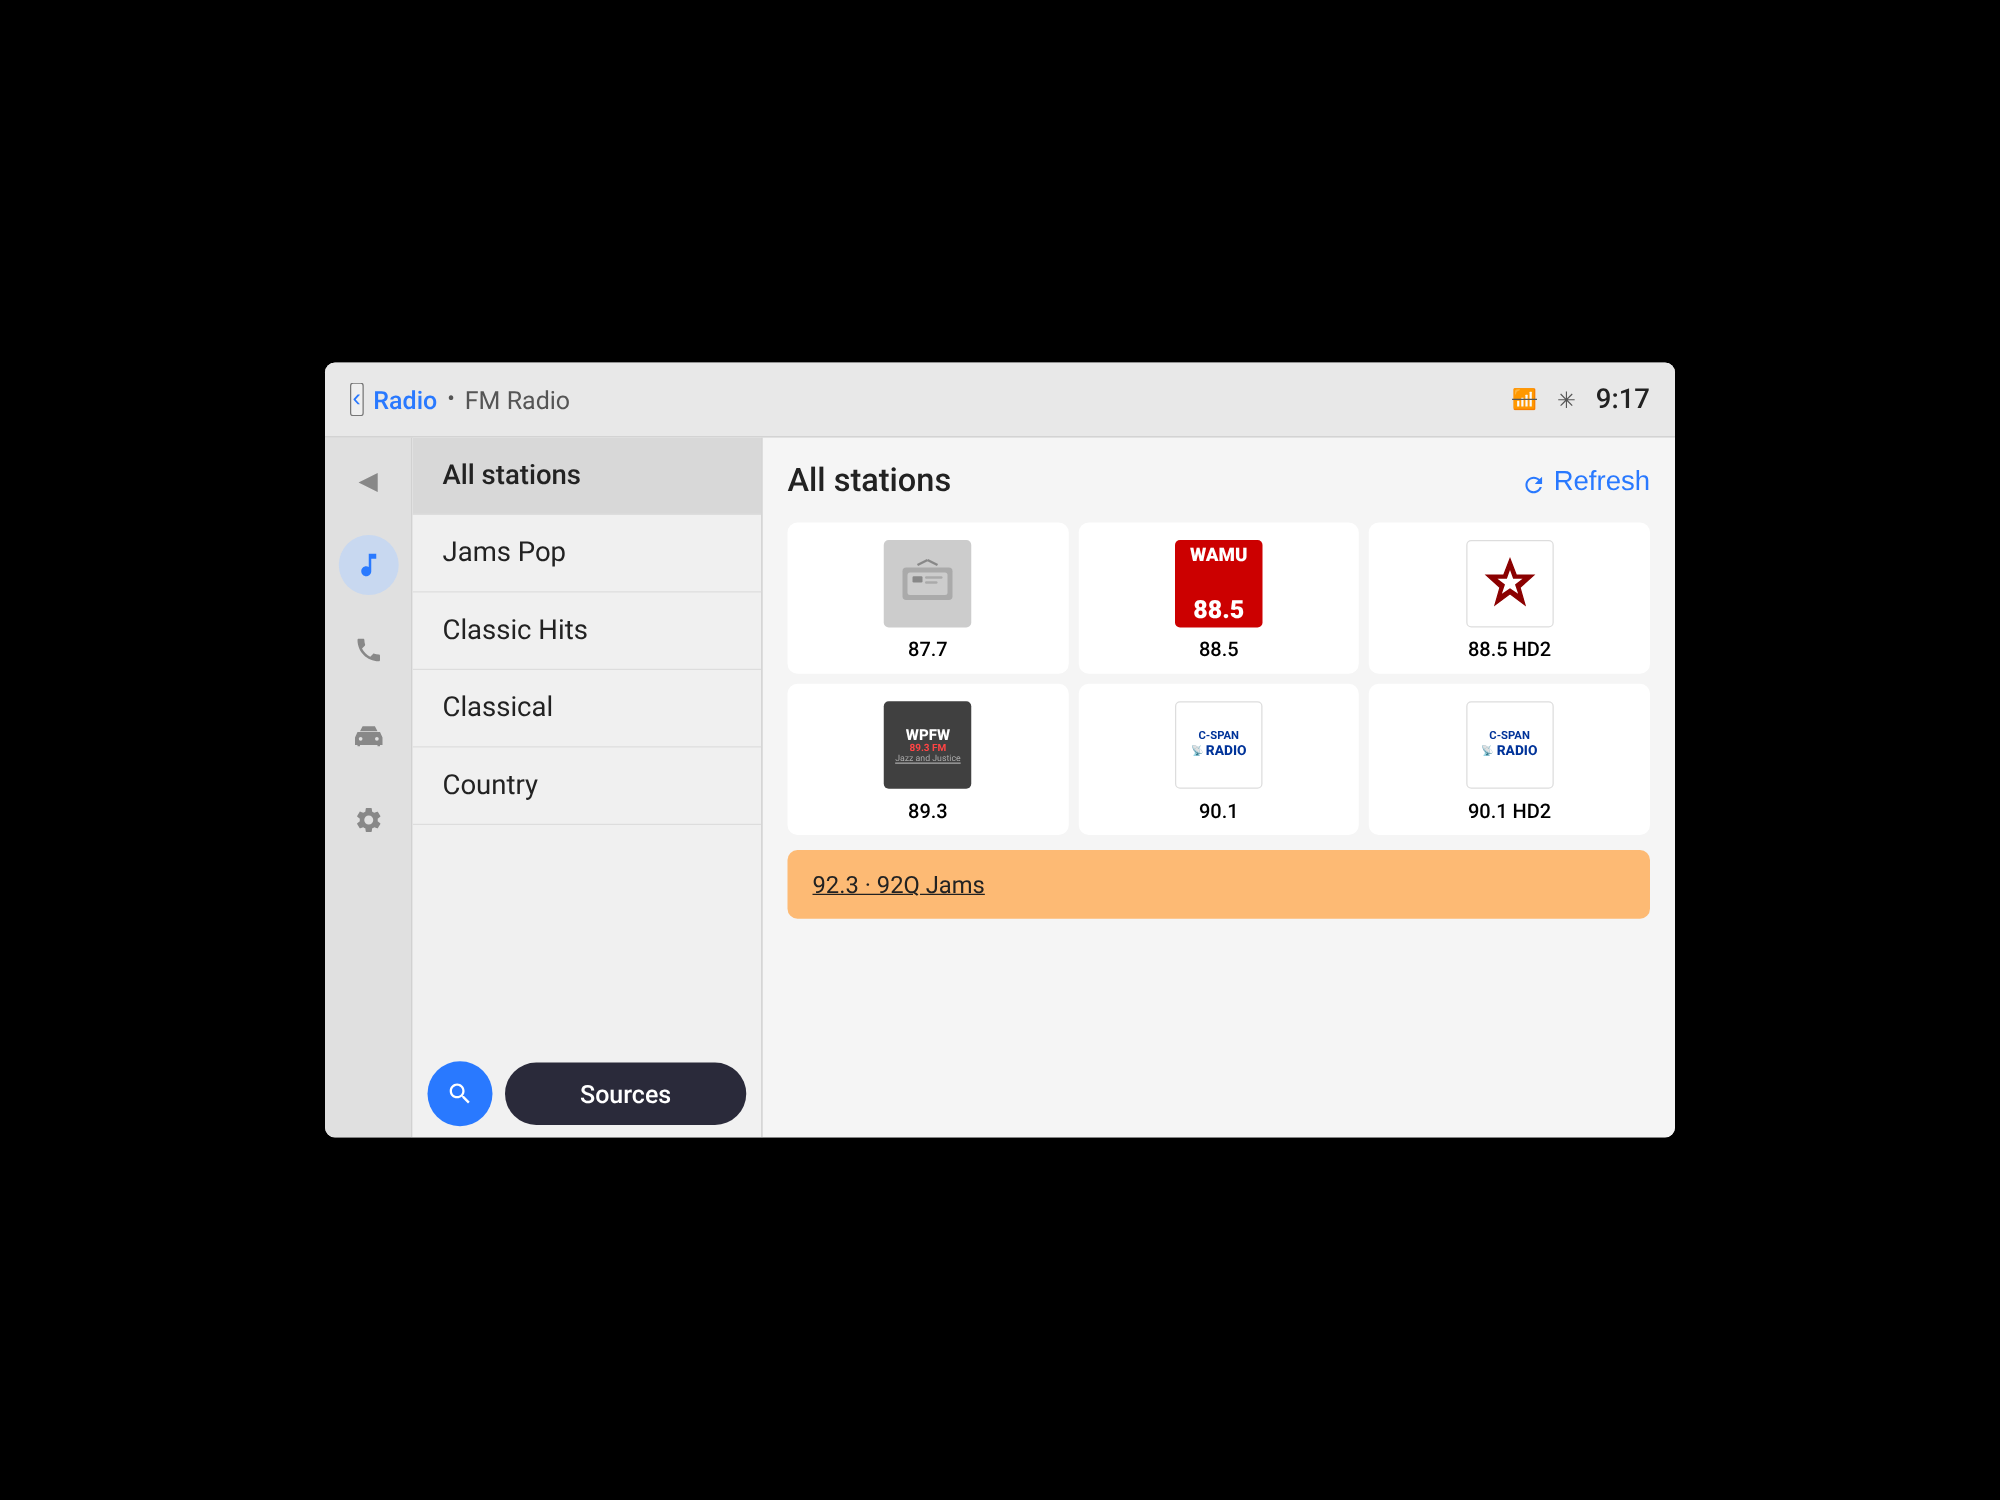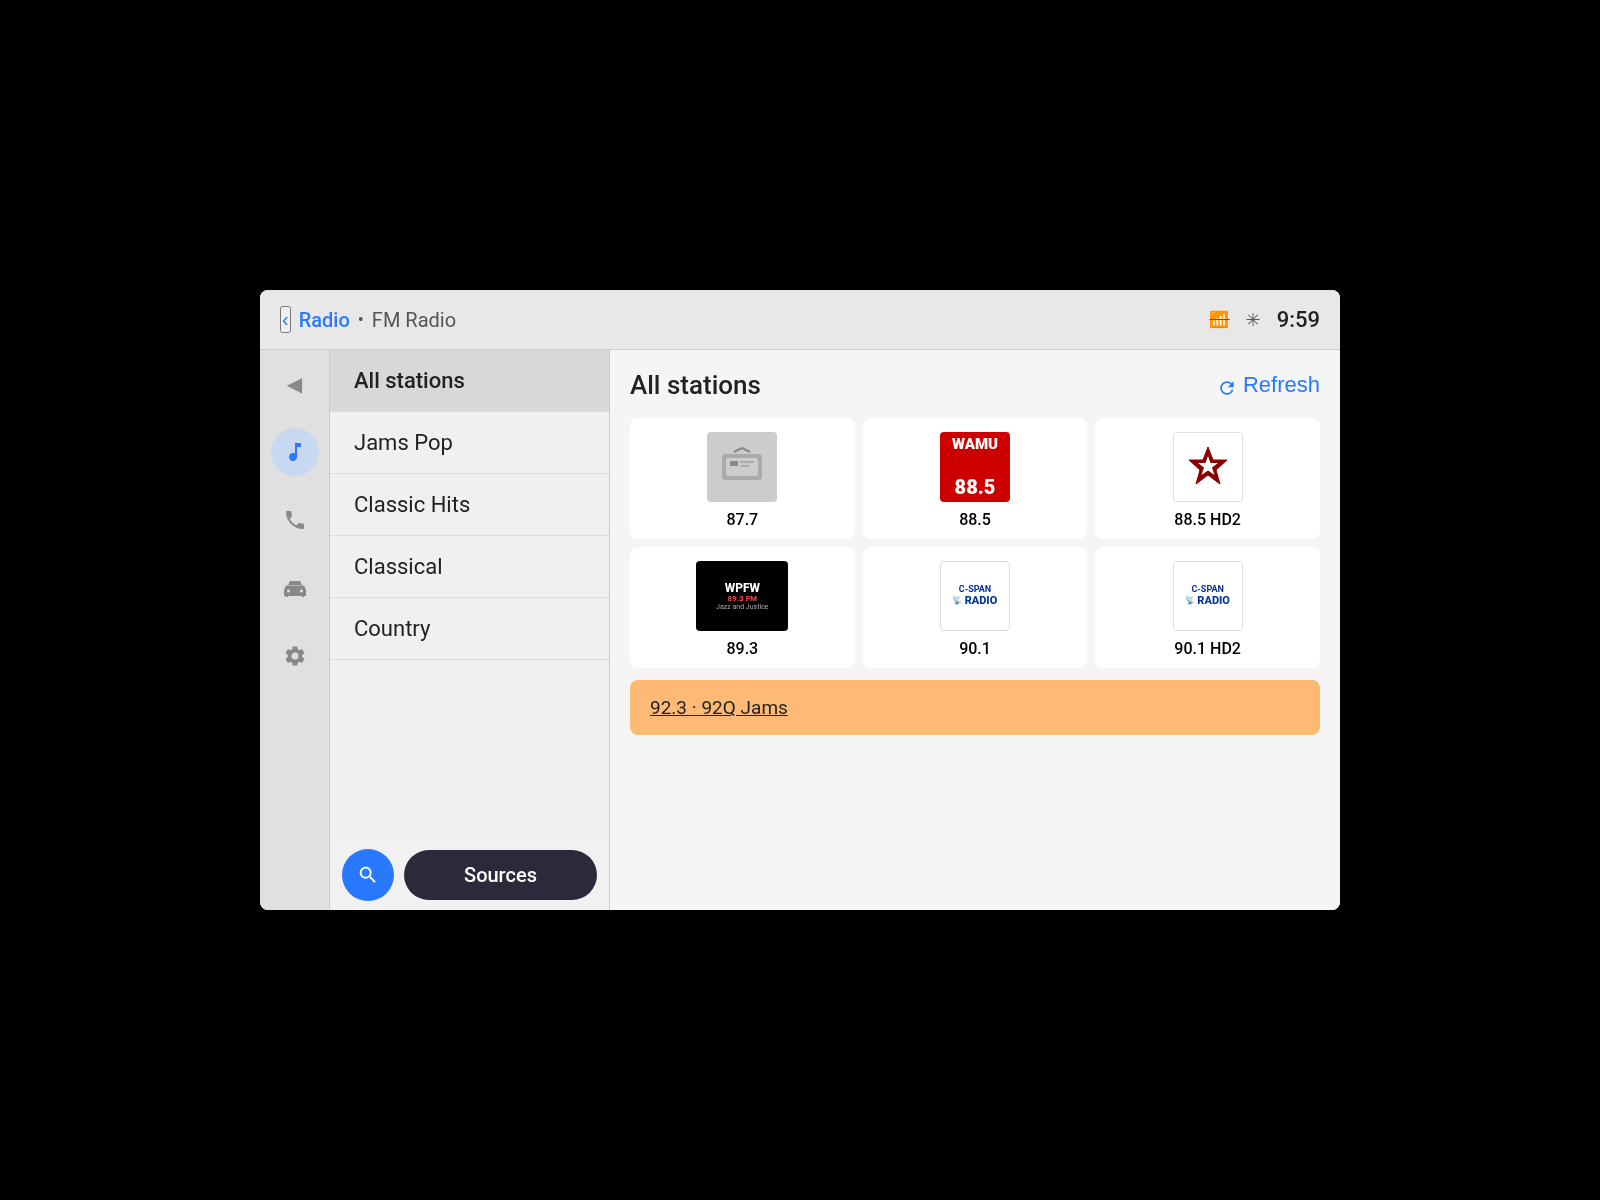--- a/index.html
+++ b/index.html
@@ -288,21 +288,21 @@
   <div class="top-bar">
     <button class="back-btn">‹</button>
     <div class="breadcrumb">
       <span class="breadcrumb-radio">Radio</span>
       <span class="breadcrumb-dot">•</span>
       <span class="breadcrumb-sub">FM Radio</span>
     </div>
     <div class="top-bar-right">
       <span class="status-icon" style="text-decoration: line-through; font-size:16px;">📶</span>
       <span class="status-icon">✳</span>
-      <span class="time-display">9:59</span>
+      <span class="time-display">9:17</span>
     </div>
   </div>
 
   <div class="main-layout">
 
     <div class="sidebar-icons">
       <button class="sidebar-icon-btn" style="font-size:20px; color:#888;">◀</button>
       <button class="sidebar-icon-btn active">
         <svg width="24" height="24" viewBox="0 0 24 24" fill="#2979ff">
           <path d="M12 3v10.55c-.59-.34-1.27-.55-2-.55-2.21 0-4 1.79-4 4s1.79 4 4 4 4-1.79 4-4V7h4V3h-6z"></path>
@@ -384,24 +384,24 @@
           <div class="station-logo" style="background:white; border:1px solid #ddd; display:flex; align-items:center; justify-content:center; width:70px; height:70px; border-radius:4px;">
             <svg width="50" height="50" viewBox="0 0 50 50">
               <polygon points="25,5 30,18 44,18 33,28 37,42 25,33 13,42 17,28 6,18 20,18" fill="#8b0000" stroke="#8b0000" stroke-width="1"></polygon>
               <polygon points="25,14 27.5,21 35,21 29,25.5 31.5,33 25,28.5 18.5,33 21,25.5 15,21 22.5,21" fill="white"></polygon>
             </svg>
           </div>
           <span class="station-freq">88.5 HD2</span>
         </div>
 
         <div class="station-card">
-          <div class="station-logo" style="background:#000000; color:white; display:flex; flex-direction:column; align-items:center; justify-content:center; width:92px; height:70px; border-radius:4px; padding:4px;">
+          <div class="station-logo" style="background:#404040; color:white; display:flex; flex-direction:column; align-items:center; justify-content:center; width:70px; height:70px; border-radius:4px; padding:4px;">
             <span style="font-size:12px; font-weight:800; color:white; line-height:1.2;">WPFW</span>
             <span style="font-size:8px; color:#ff4444; line-height:1.1; font-weight:700;">89.3 FM</span>
-            <span style="font-size:7px; color:#aaa; line-height:1.1; text-align:center;">Jazz and Justice</span>
+            <span style="font-size:7px; color:#aaa; line-height:1.1; text-align:center;text-decoration:underline;">Jazz and Justice</span>
           </div>
           <span class="station-freq">89.3</span>
         </div>
 
         <div class="station-card">
           <div class="station-logo" style="background:white; border:1px solid #ddd; display:flex; flex-direction:column; align-items:center; justify-content:center; width:70px; height:70px; border-radius:4px; padding:4px;">
             <span style="font-size:9px; color:#003399; font-weight:700; line-height:1;">C-SPAN</span>
             <div style="display:flex; align-items:center; gap:2px;">
               <span style="font-size:8px; color:#666;">📡</span>
               <span style="font-size:11px; color:#003399; font-weight:800;">RADIO</span>

